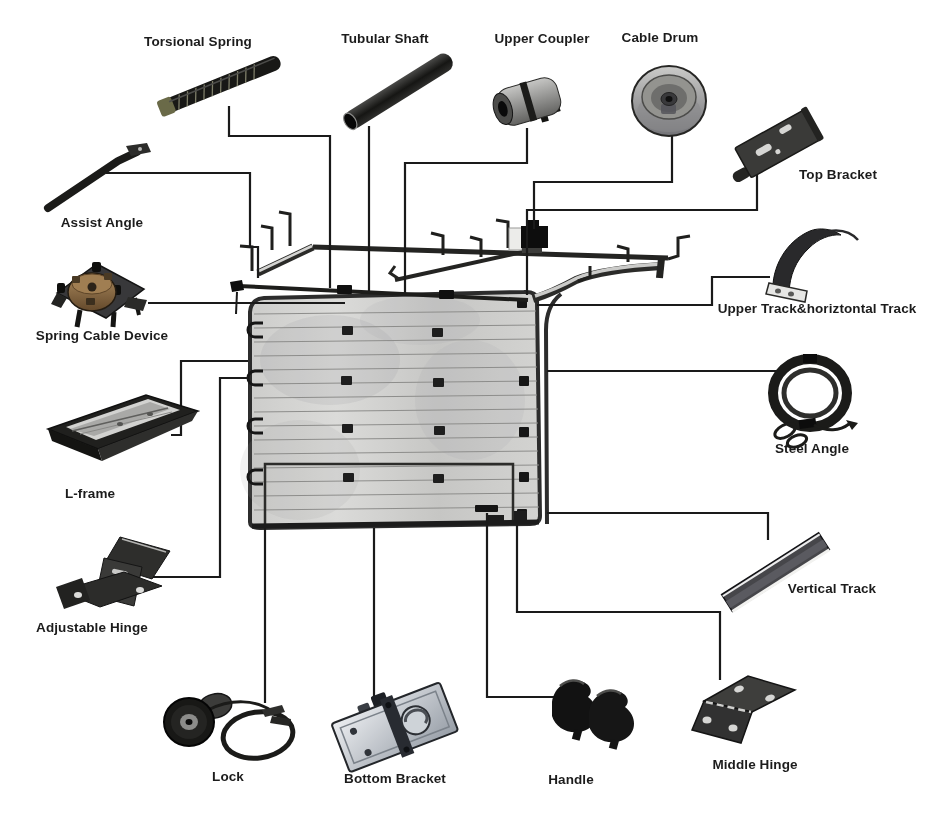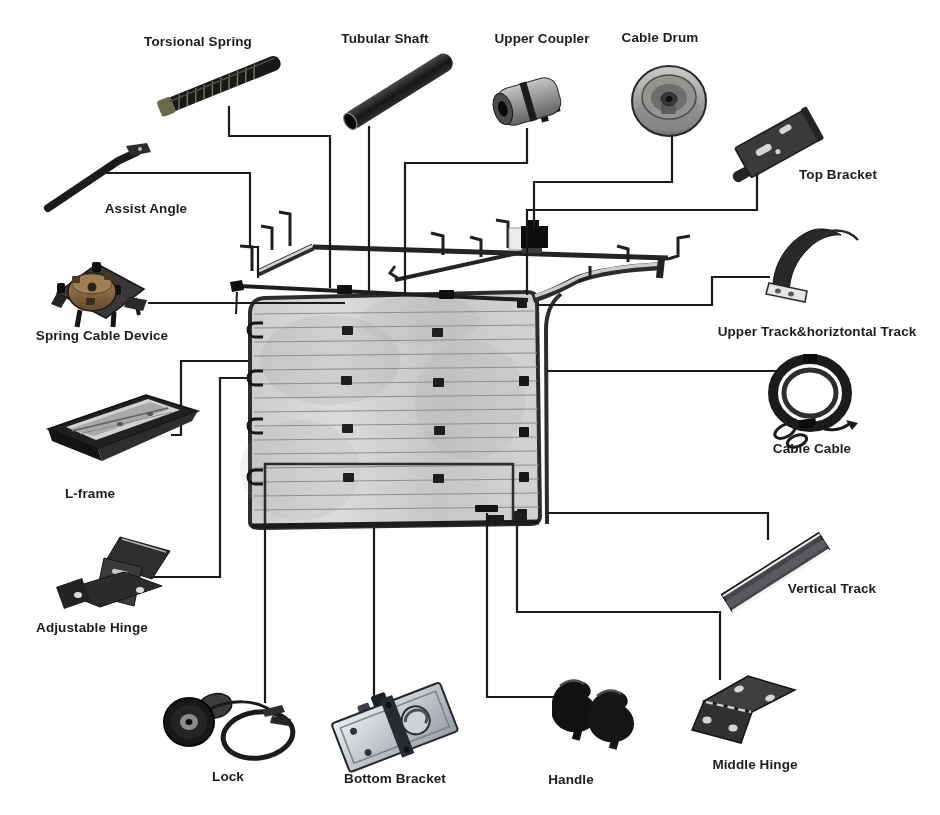--- a/index.html
+++ b/index.html
@@ -334,24 +334,24 @@
     <ellipse cx="707" cy="720" rx="4.5" ry="3.5" fill="#d6d6d4"></ellipse>
     <ellipse cx="733" cy="728" rx="4.5" ry="3.5" fill="#d6d6d4"></ellipse>
   </g>
 </svg>
 
 <div class="label" style="left:198px;top:41px;">Torsional Spring</div>
 <div class="label" style="left:385px;top:38px;">Tubular Shaft</div>
 <div class="label" style="left:542px;top:38px;">Upper Coupler</div>
 <div class="label" style="left:660px;top:37px;">Cable Drum</div>
 <div class="label" style="left:802px;top:174px;margin-left:36px;">Top Bracket</div>
-<div class="label" style="left:102px;top:208px;margin-left:44px;">Assist Angle</div>
+<div class="label" style="left:102px;top:222px;">Assist Angle</div>
 <div class="label" style="left:102px;top:335px;">Spring Cable Device</div>
-<div class="label" style="left:817px;top:308px;margin-top:23px;">Upper Track&amp;horiztontal Track</div>
-<div class="label" style="left:812px;top:448px;">Cable Cable</div>
+<div class="label" style="left:817px;top:308px;">Upper Track&amp;horiztontal Track</div>
+<div class="label" style="left:812px;top:448px;">Steel Angle</div>
 <div class="label" style="left:90px;top:493px;">L-frame</div>
 <div class="label" style="left:832px;top:588px;">Vertical Track</div>
 <div class="label" style="left:92px;top:627px;">Adjustable Hinge</div>
 <div class="label" style="left:228px;top:776px;">Lock</div>
 <div class="label" style="left:395px;top:778px;">Bottom Bracket</div>
 <div class="label" style="left:571px;top:779px;">Handle</div>
 <div class="label" style="left:755px;top:764px;text-align:right;">Middle Hinge</div>
 
 </div>
 

